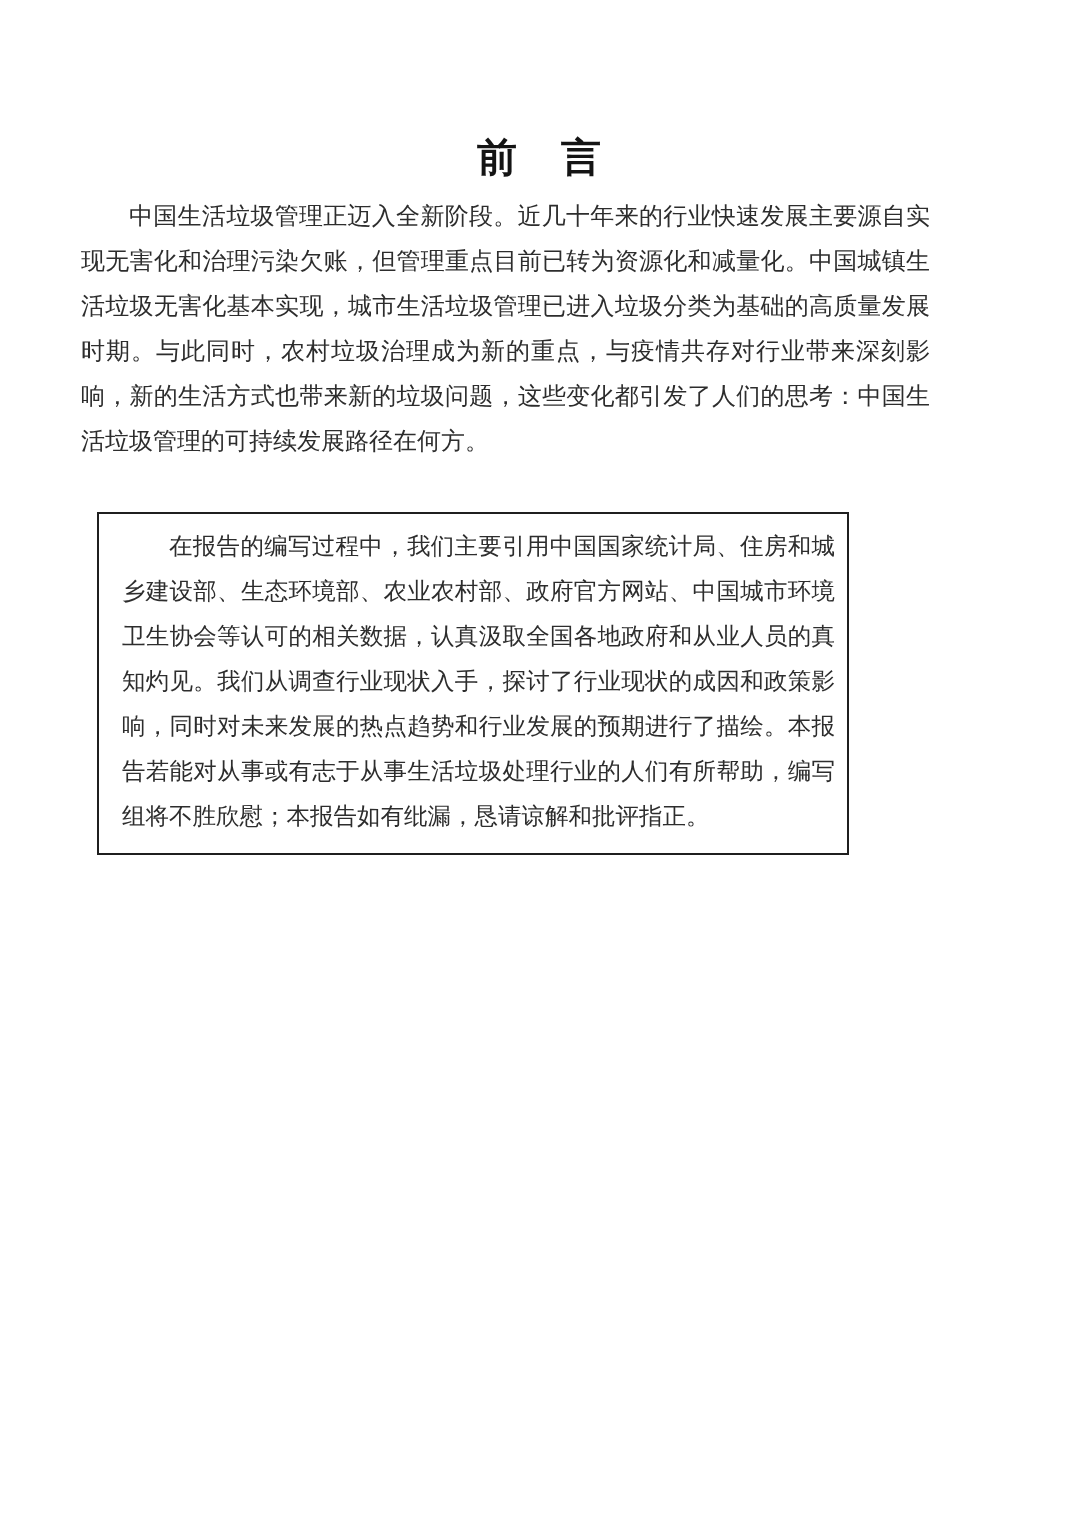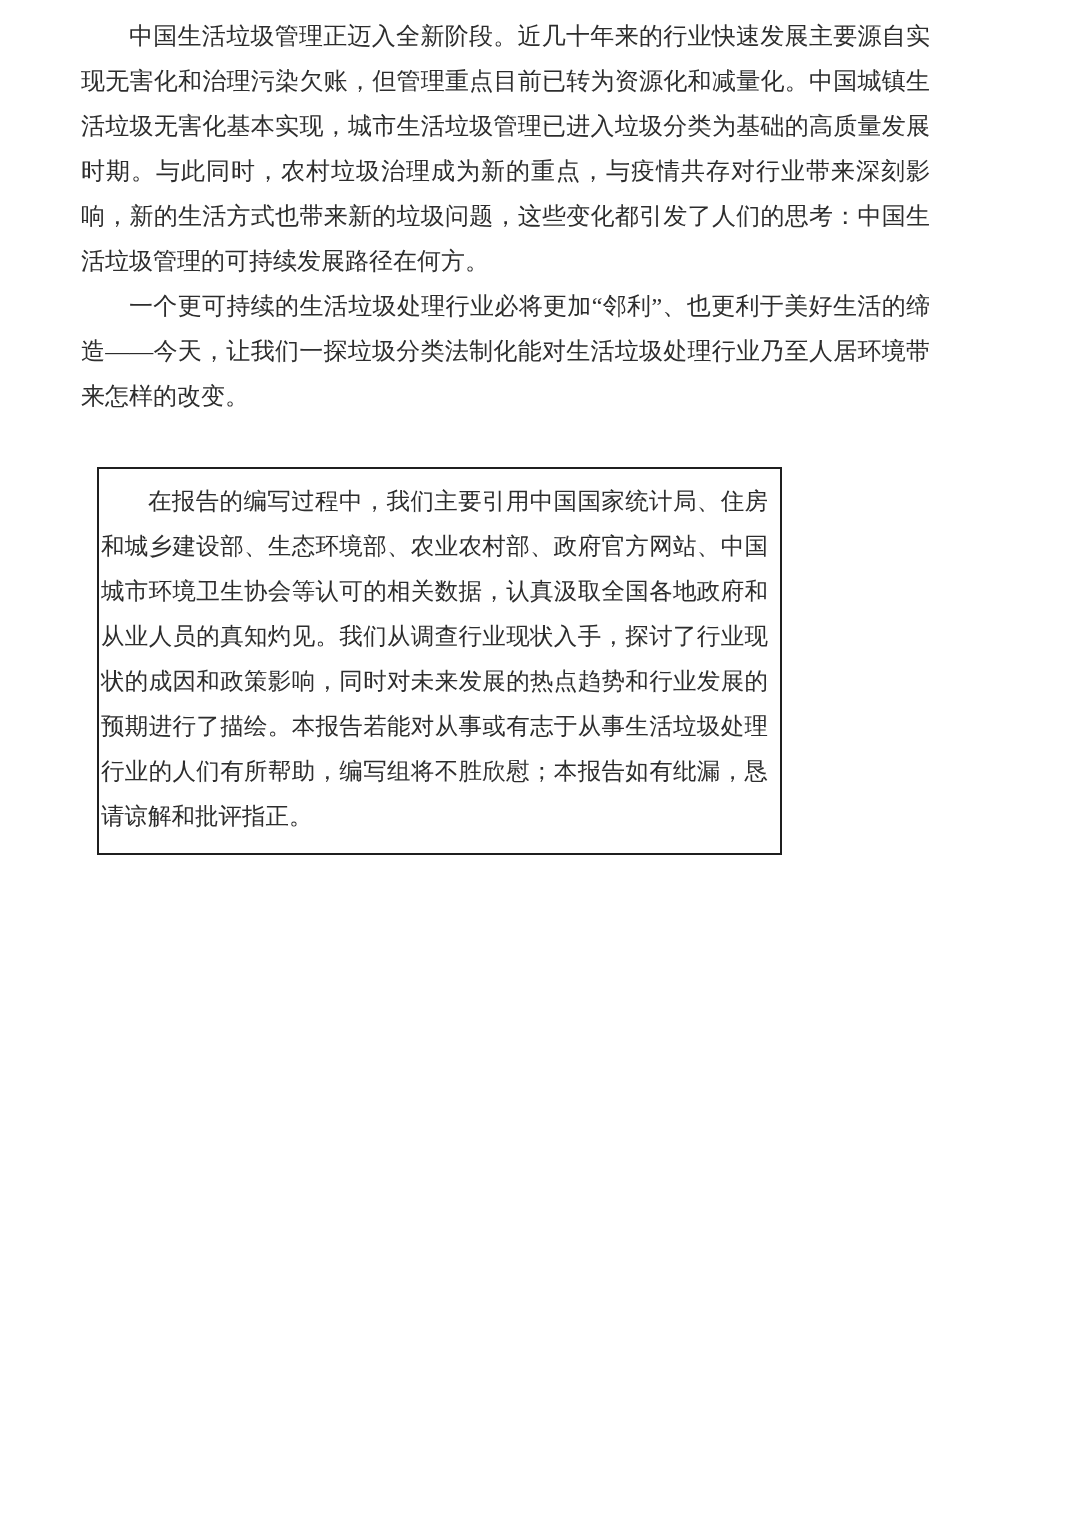--- a/index.html
+++ b/index.html
@@ -36,46 +36,46 @@
     margin: 0;
     font-size: 24px;
     line-height: 45px;
     text-align: justify;
     text-indent: 2em;
     color: #2d2d2d;
   }
   .note-box {
     box-sizing: border-box;
     margin: 48px 0 0 16px;
-    width: 685px;
+    width: 752px;
     border: 2px solid #1f1f1f;
-    padding: 10px 12px 14px 2px;
+    padding: 10px 12px 14px 23px;
     background: #ffffff;
   }
   .note-para {
     margin: 0;
     font-size: 23.5px;
     line-height: 45px;
     text-align: justify;
     text-indent: 2em;
     color: #2d2d2d;
   }
 </style>
 </head>
 <body>
 
 <div class="page">
 
+  <h1 class="title">前　言</h1>
 
   <div class="content">
 
     <p class="body-para">中国生活垃圾管理正迈入全新阶段。近几十年来的行业快速发展主要源自实现无害化和治理污染欠账，但管理重点目前已转为资源化和减量化。中国城镇生活垃圾无害化基本实现，城市生活垃圾管理已进入垃圾分类为基础的高质量发展时期。与此同时，农村垃圾治理成为新的重点，与疫情共存对行业带来深刻影响，新的生活方式也带来新的垃圾问题，这些变化都引发了人们的思考：中国生活垃圾管理的可持续发展路径在何方。</p>
 
 
-    <p class="body-para">一个更可持续的生活垃圾处理行业必将更加“邻利”、也更利于美好生活的缔造——今天，让我们一探垃圾分类法制化能对生活垃圾处理行业乃至人居环境带来怎样的改变。</p>
 
     <div class="note-box">
       <p class="note-para">在报告的编写过程中，我们主要引用中国国家统计局、住房和城乡建设部、生态环境部、农业农村部、政府官方网站、中国城市环境卫生协会等认可的相关数据，认真汲取全国各地政府和从业人员的真知灼见。我们从调查行业现状入手，探讨了行业现状的成因和政策影响，同时对未来发展的热点趋势和行业发展的预期进行了描绘。本报告若能对从事或有志于从事生活垃圾处理行业的人们有所帮助，编写组将不胜欣慰；本报告如有纰漏，恳请谅解和批评指正。</p>
     </div>
 
   </div>
 
 </div>
 
 </body></html>

